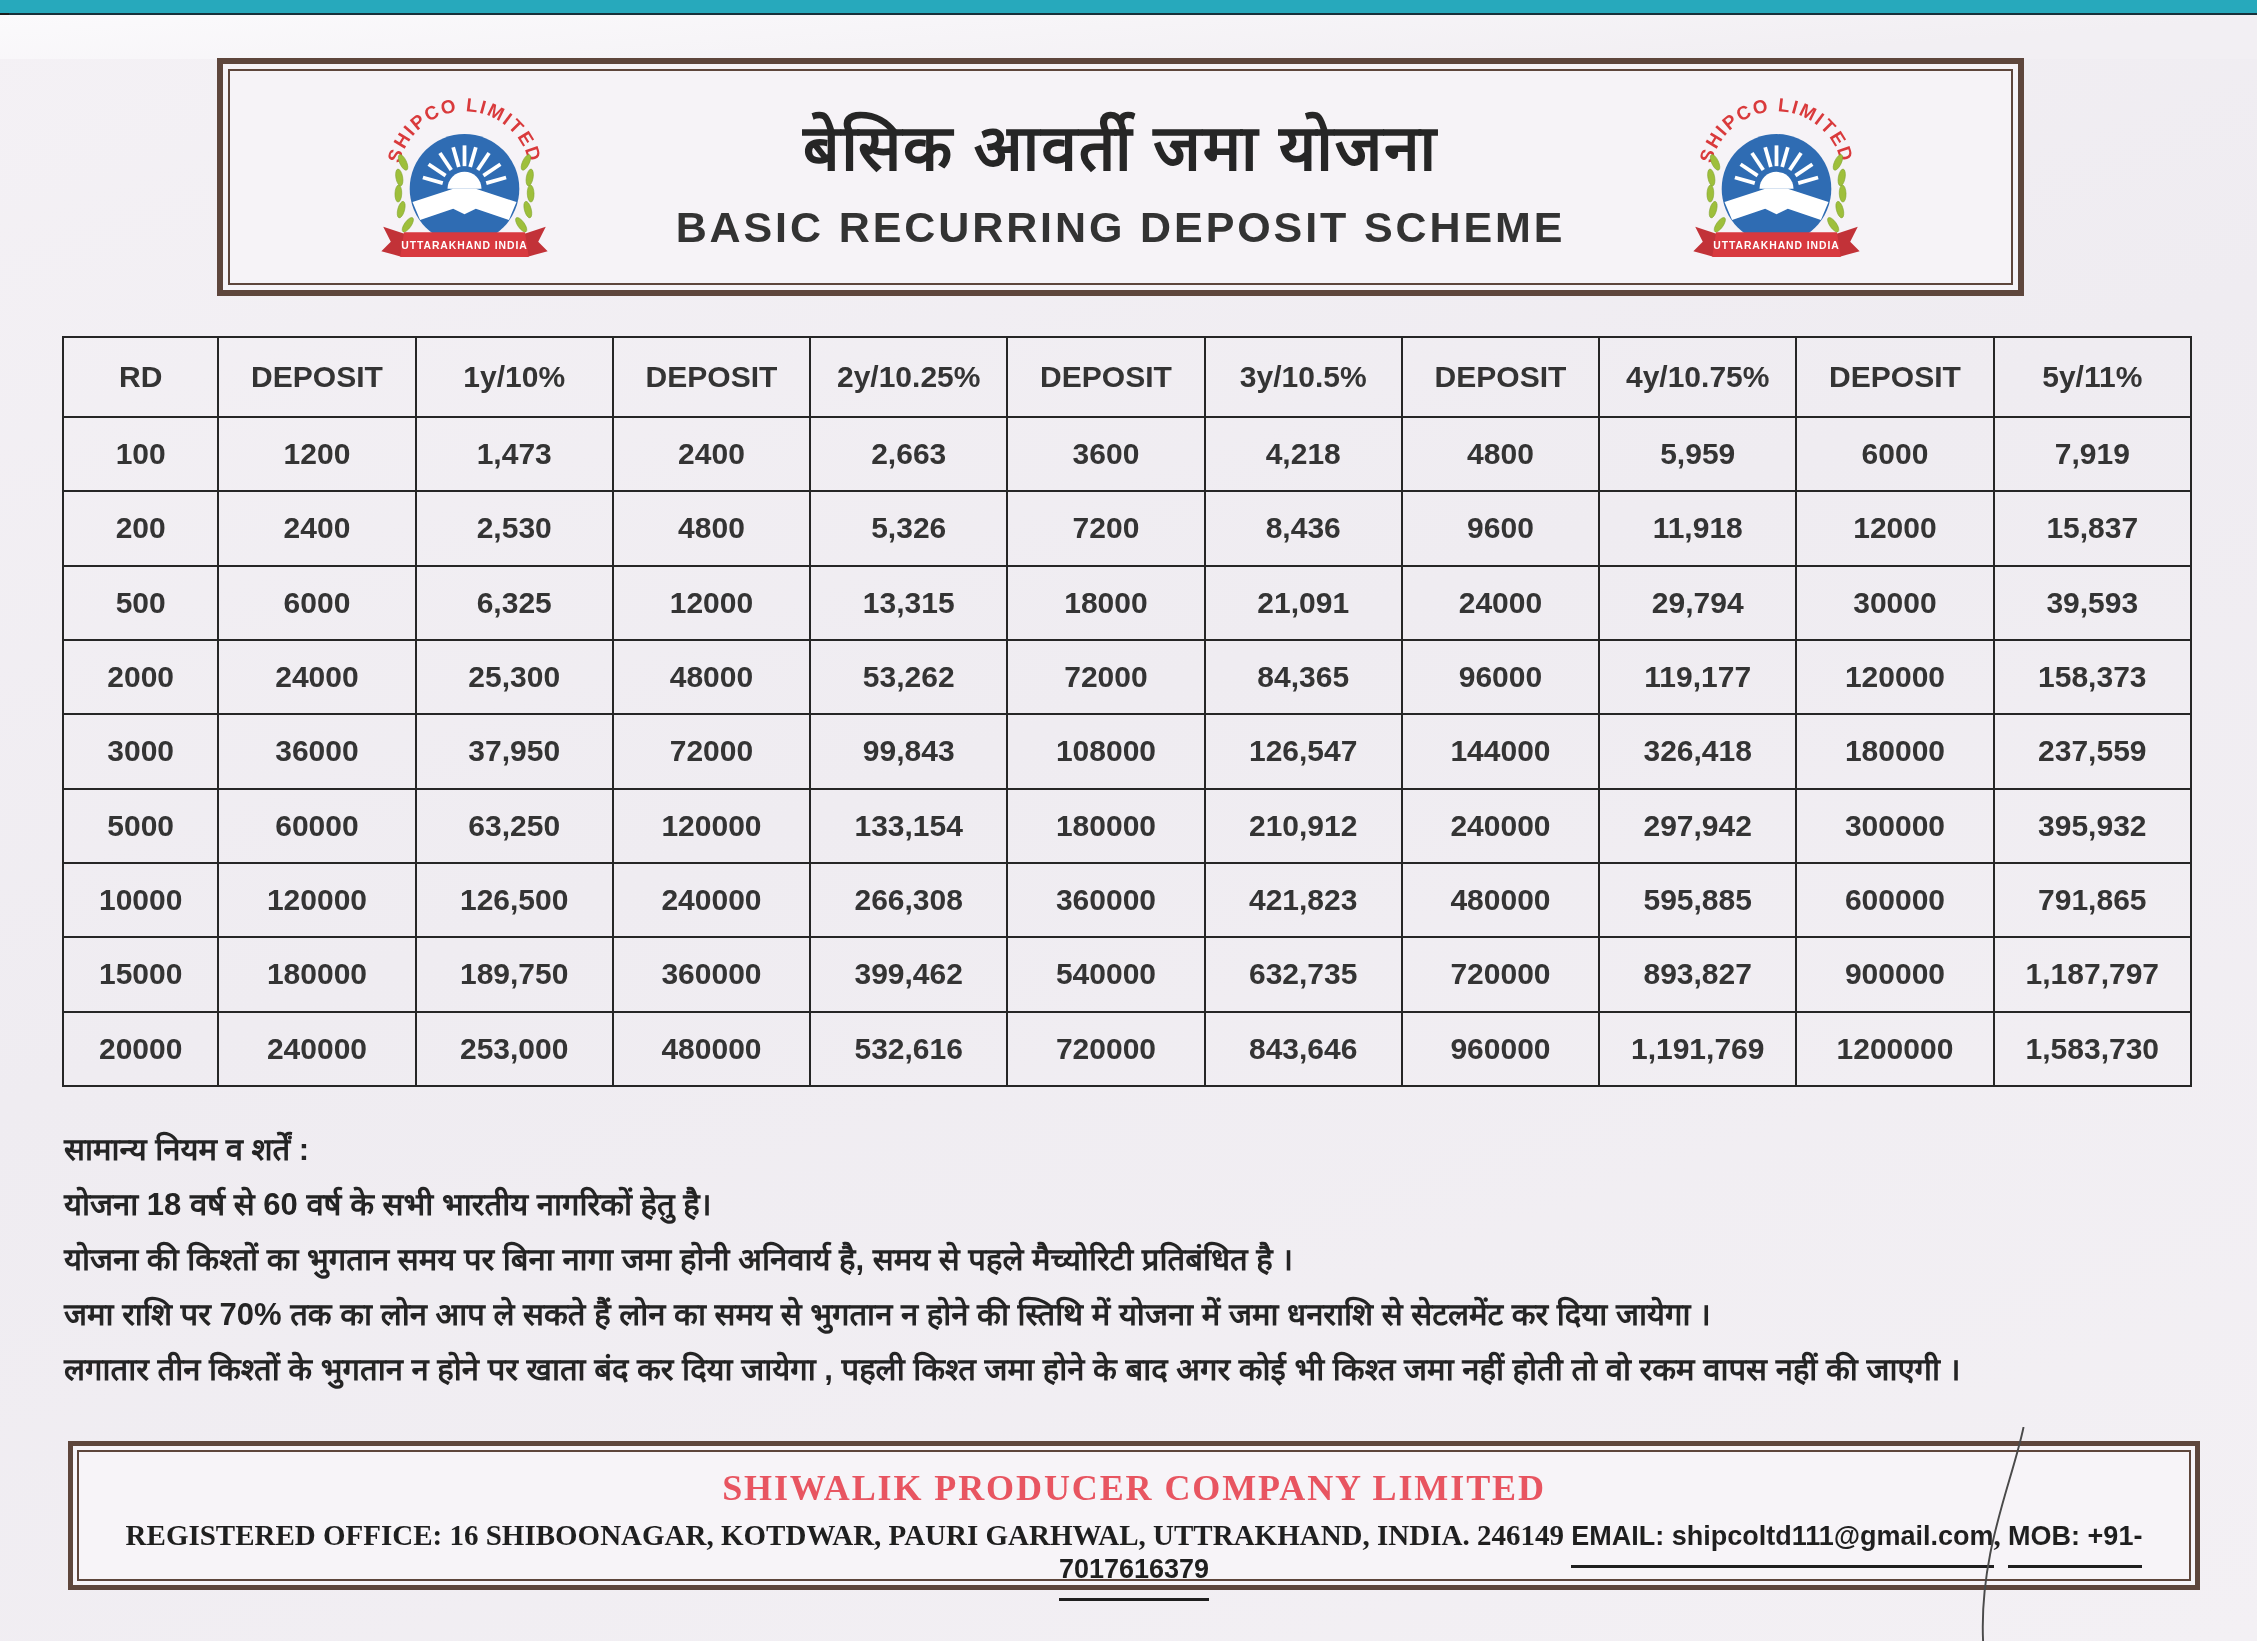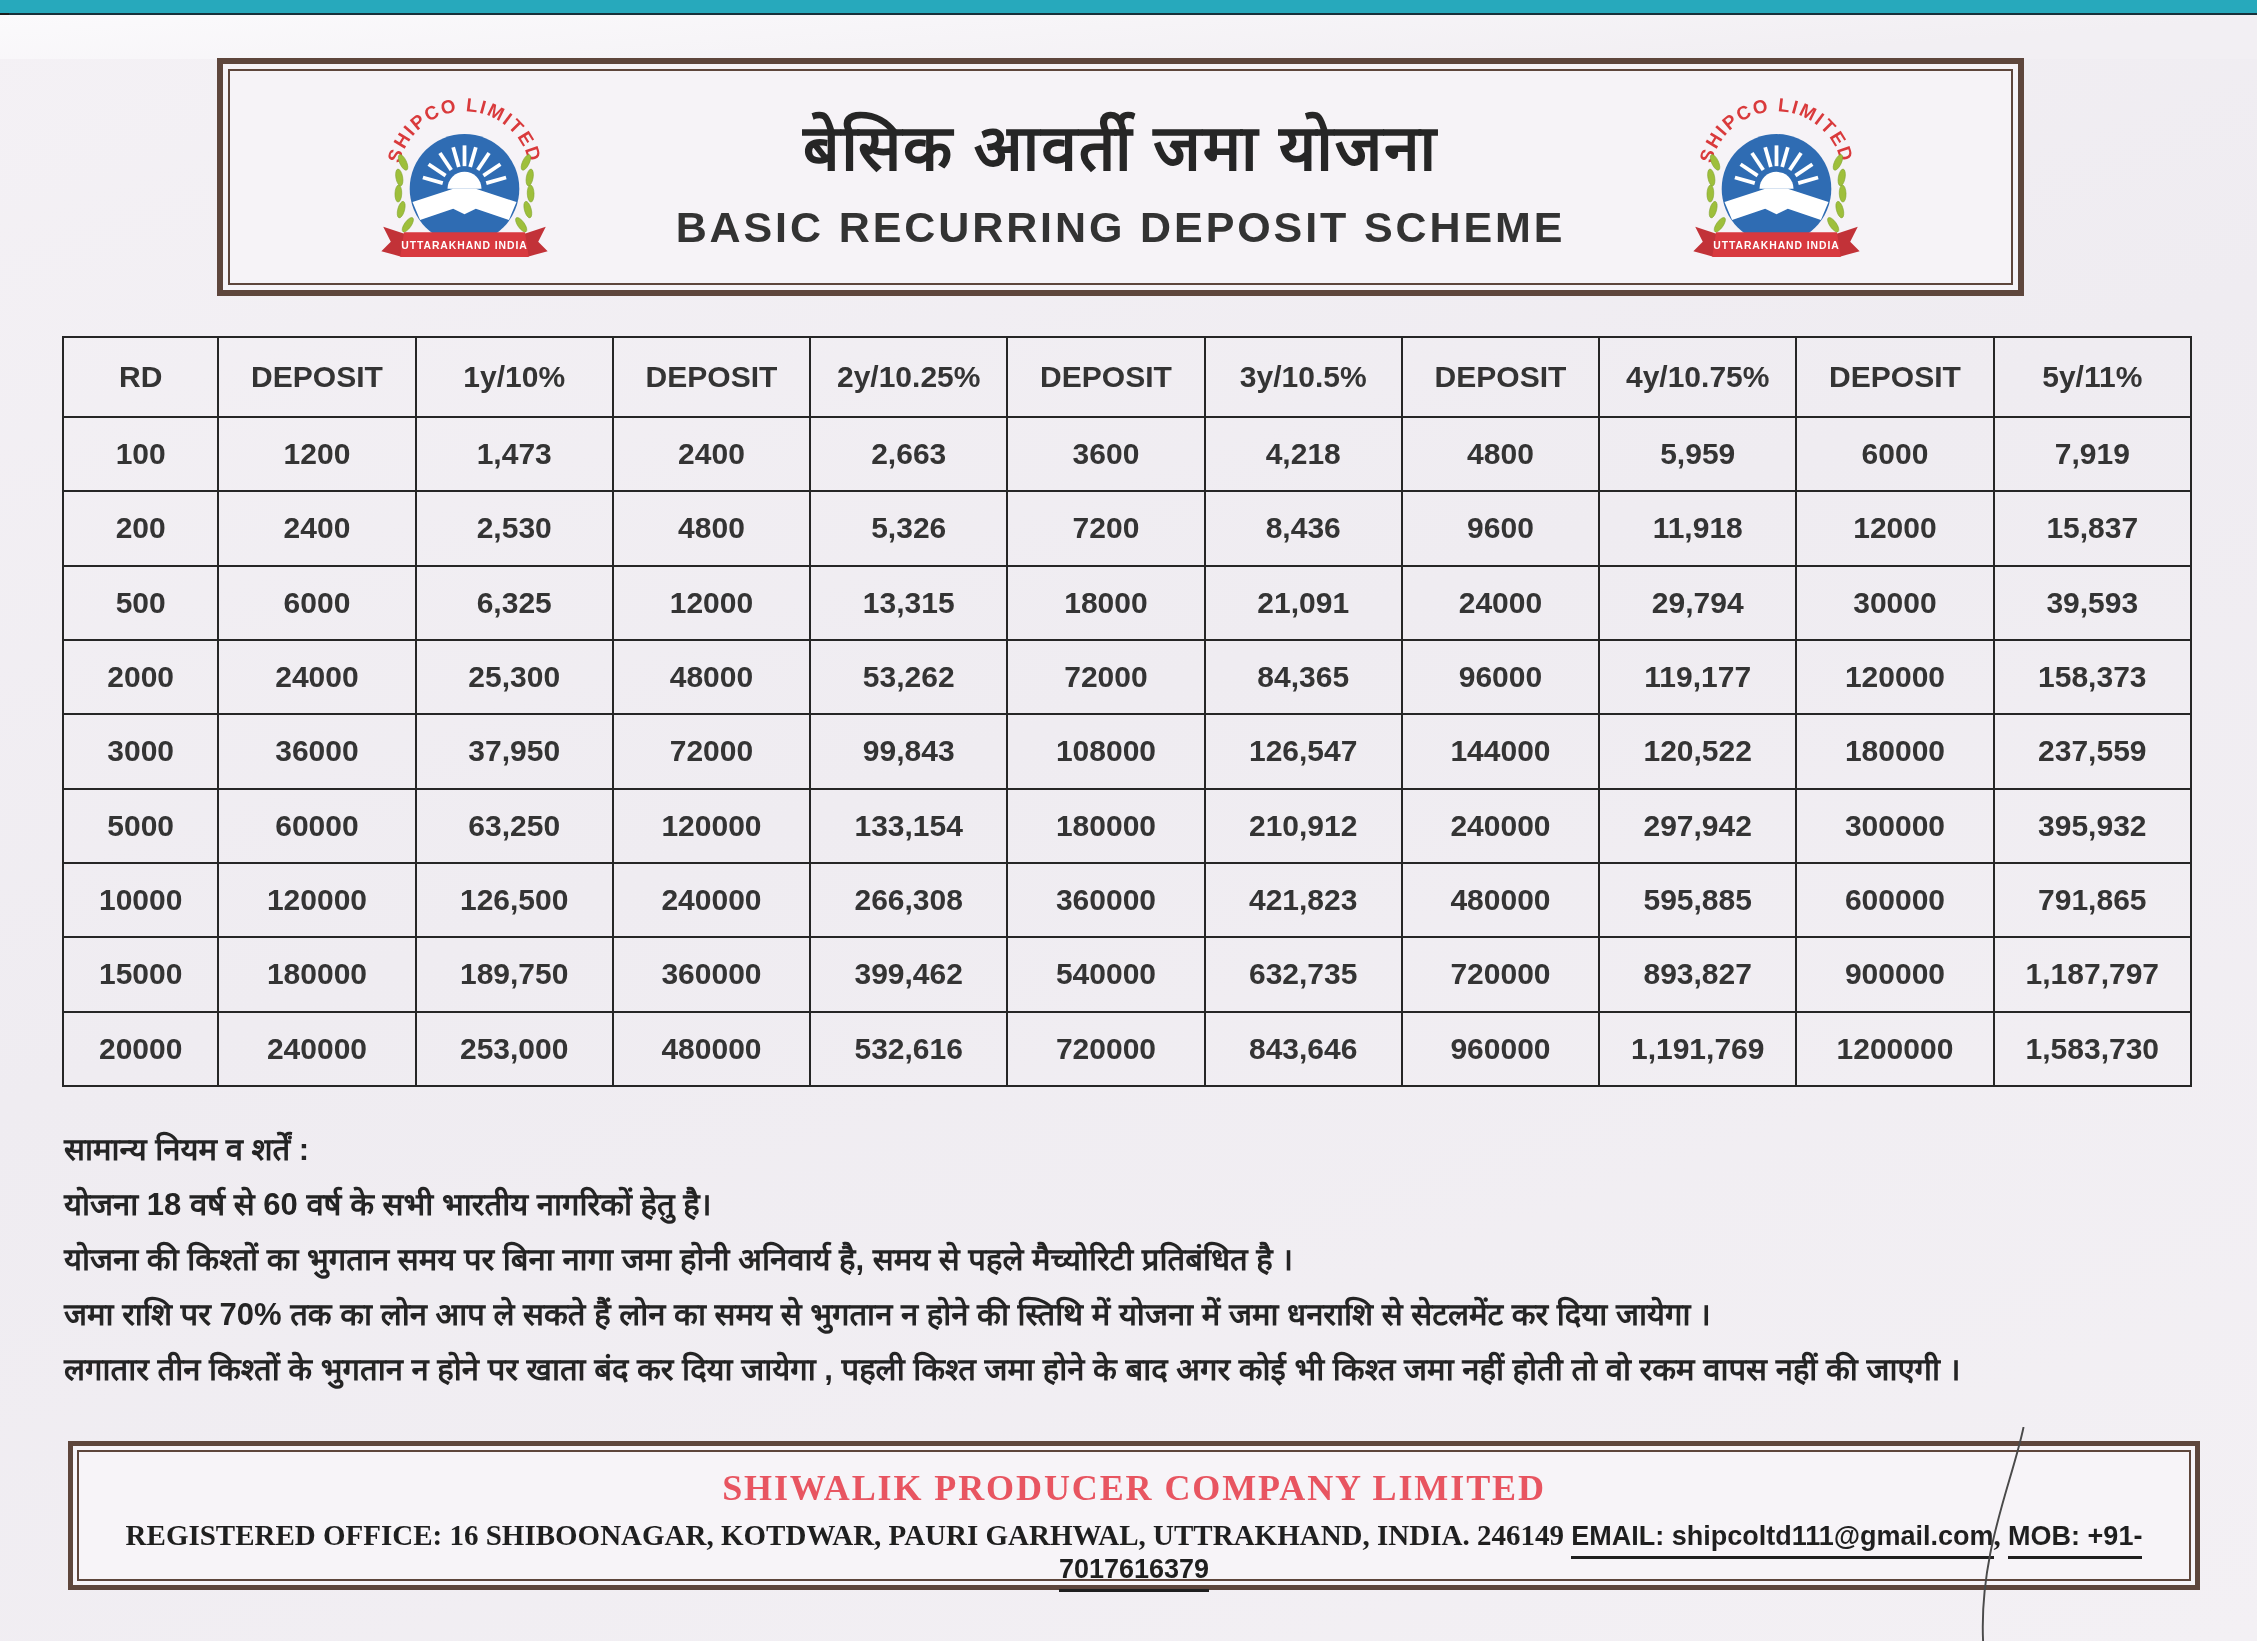--- a/index.html
+++ b/index.html
@@ -32,21 +32,21 @@
   
   .footer-box{position:absolute;left:60px;top:1441px;width:2132px;height:149px;
               border:5.8px solid #5e463c;background:#f7f4f8;box-sizing:border-box;margin-left:8px;}
   .footer-inner{position:absolute;left:3.9px;top:3.9px;right:3.9px;bottom:3.9px;border:2.9px solid #5e463c;
                 text-align:center;}
   .company{margin-top:15.4px;font-family:"Liberation Serif",serif;font-weight:700;
            font-size:36px;letter-spacing:1.9px;color:#e85561;}
   .address{margin-top:9.7px;font-family:"Liberation Serif",serif;font-weight:700;
            font-size:29px;color:#1f1f1f;}
   .contact{font-family:"Liberation Sans",sans-serif;font-weight:700;font-size:27px;
-           border-bottom:3.9px solid #1f1f1f;padding-bottom:5px;}
+           border-bottom:3.9px solid #1f1f1f;padding-bottom:14px;}
   .pen-mark{position:absolute;left:1950px;top:1427px;width:97px;height:214px;}
 </style>
 </head>
 <body>
 
 <div class="page">
 
   <div class="scan-strip"></div>
   <div class="corner-mark"></div>
   <div class="edge-band"></div>
@@ -237,21 +237,21 @@
           </tr>
           <tr>
             <td>3000</td>
             <td>36000</td>
             <td>37,950</td>
             <td>72000</td>
             <td>99,843</td>
             <td>108000</td>
             <td>126,547</td>
             <td>144000</td>
-            <td>120,522</td>
+            <td>326,418</td>
             <td>180000</td>
             <td>237,559</td>
           </tr>
           <tr>
             <td>5000</td>
             <td>60000</td>
             <td>63,250</td>
             <td>120000</td>
             <td>133,154</td>
             <td>180000</td>

